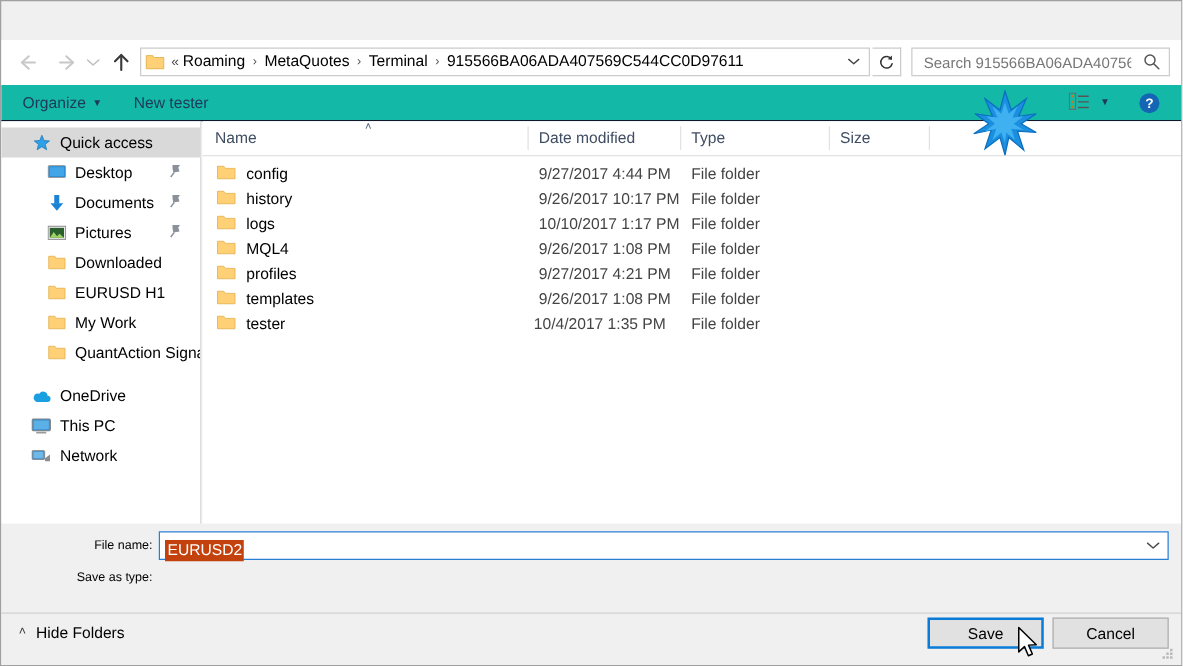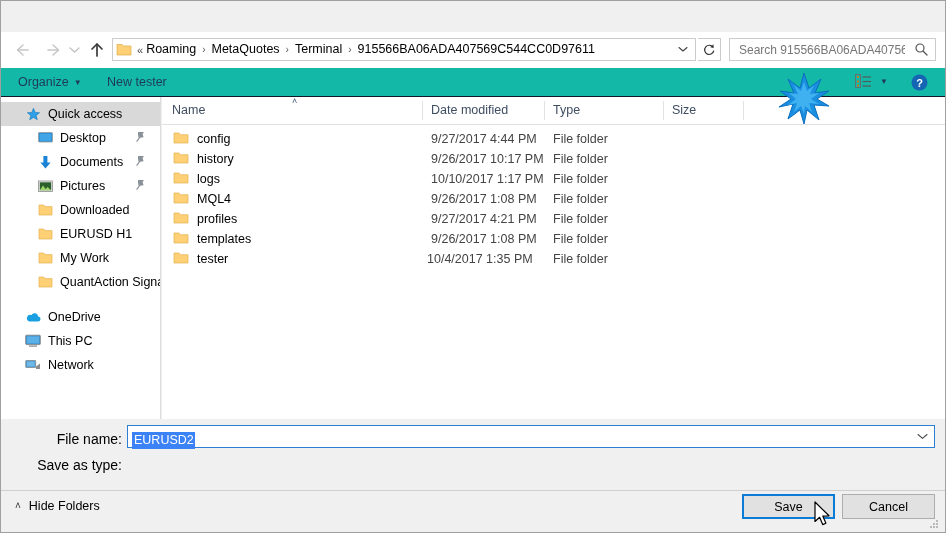--- a/index.html
+++ b/index.html
@@ -278,21 +278,21 @@
   .footer {
     position: absolute;
     left: 0;
     bottom: 0;
     width: 100%;
     height: 113px;
     background: #f0f0f0;
   }
   .field-label {
     position: absolute;
-    font-size: 14px;
+    font-size: 10px;
     color: #000;
     text-align: right;
     white-space: nowrap;
   }
   .lbl-filename { left: 0; width: 121px; top: 12px; }
   .lbl-type     { left: 0; width: 121px; top: 38px; }
 
   .filename-field {
     position: absolute;
     left: 126px; top: 6px;
@@ -300,21 +300,21 @@
     border: 1px solid #2a7fd4;
     box-sizing: border-box;
     background: #fff;
     display: flex;
     align-items: center;
   }
   .filename-value {
     margin-left: 4px;
     font-size: 12.5px;
     color: #ffffff;
-    background: #3b82f6;
+    background: #c2410c;
     padding: 1px 1px 1px 2px;
     line-height: 15px;
     margin-top: 8px;
   }
   .field-drop {
     position: absolute;
     right: 4px; top: 0; bottom: 0;
     width: 16px;
     display: flex; align-items: center; justify-content: center;
   }

